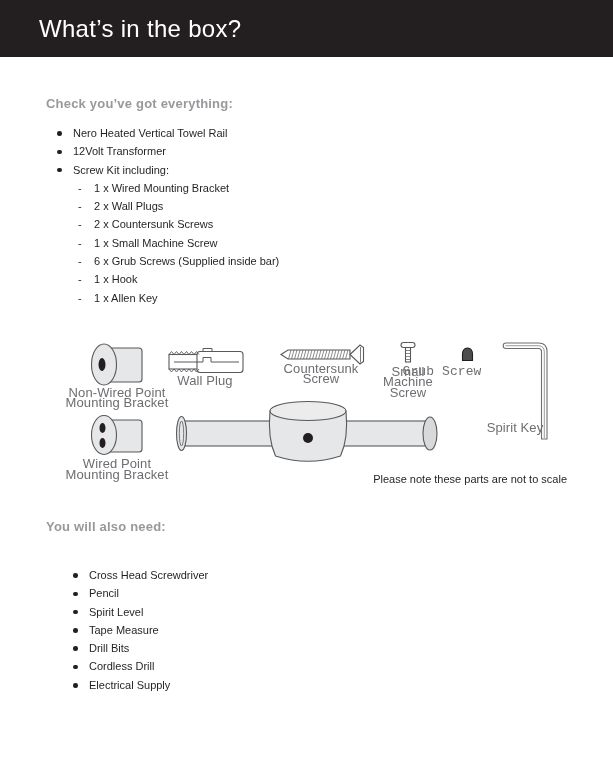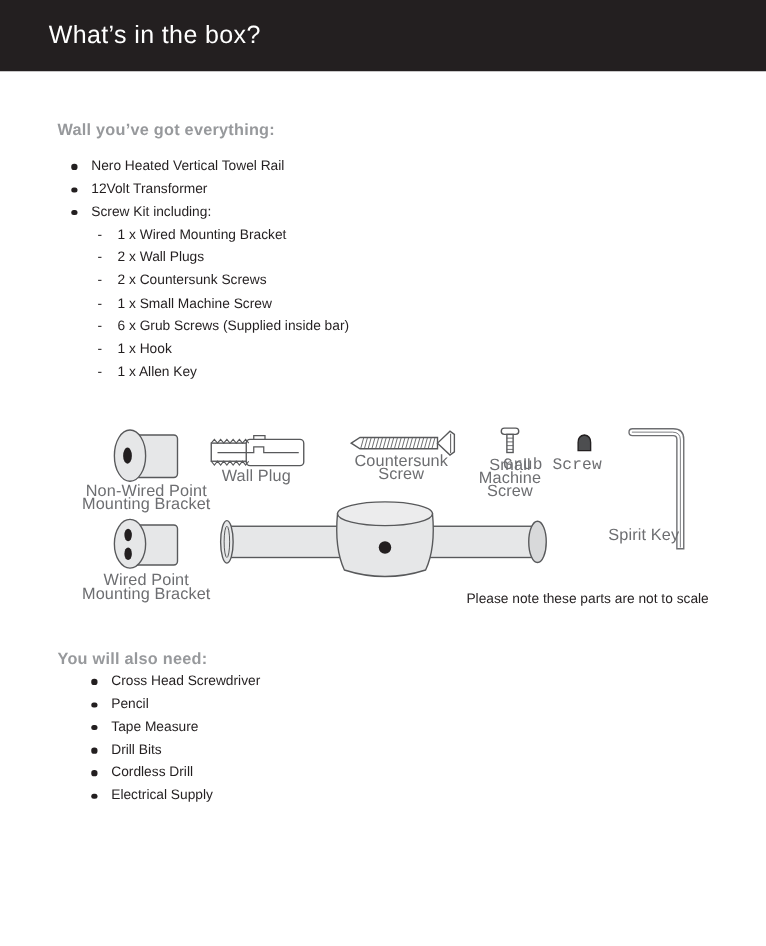--- a/index.html
+++ b/index.html
@@ -7,21 +7,21 @@
     position:relative;width:613px;height:757px;background:#ffffff;
     font-family:"Liberation Sans",sans-serif;overflow:hidden;
     -webkit-font-smoothing:antialiased;
   }
   
   .header{
     position:absolute;top:0;left:0;width:613px;height:57px;
     background:#231f20;display:flex;align-items:center;
   }
   .header-title{
-    color:#ffffff;font-size:20px;letter-spacing:.3px;margin-left:39px;font-weight:400;
+    color:#ffffff;font-size:24px;letter-spacing:.3px;margin-left:39px;font-weight:400;
   }
   
   .section-heading{
     font-size:13px;font-weight:bold;color:#97999c;letter-spacing:.2px;margin:0;
   }
   
   .checklist{position:absolute;left:46px;top:96px;width:430px;}
   ul.plain{list-style:none;margin:0;padding:0;font-size:11px;color:#231f20;}
   ul.bullets{margin-top:13px;}
   .bullets li{position:relative;line-height:18.3px;padding-left:27px;}
@@ -47,35 +47,35 @@
   .lbl-countersunk{left:271px;top:28.5px;width:100px;}
   .lbl-smallmachine{left:368px;top:31.5px;width:80px;}
   .lbl-grub{left:402px;top:31.5px;width:80px;font-family:Liberation Mono, monospace;}
   .lbl-allen{left:485px;top:87.5px;width:60px;}
   .lbl-wired{left:62px;top:124px;width:110px;}
   .scale-note{
     position:absolute;right:46px;top:138px;font-size:11px;color:#231f20;
   }
   
   .also-need{position:absolute;left:46px;top:519px;width:430px;}
-  .also-need ul.bullets{margin-top:2px;}
+  .also-need ul.bullets{margin-top:32px;}
   .also-need .bullets li{padding-left:43px;}
   .also-need .bullets li::before{left:27px;}
 </style>
 </head>
 <body>
 
 <div class="page">
 
   <div class="header">
     <div class="header-title">What’s in the box?</div>
   </div>
 
   <div class="checklist">
-    <h2 class="section-heading">Wall you’ve got everything:</h2>
+    <h2 class="section-heading">Check you’ve got everything:</h2>
     <ul class="plain bullets">
       <li>Nero Heated Vertical Towel Rail</li>
       <li>12Volt Transformer</li>
       <li>Screw Kit including:</li>
     </ul>
     <ul class="plain dashes">
       <li>1 x Wired Mounting Bracket</li>
       <li>2 x Wall Plugs</li>
       <li>2 x Countersunk Screws</li>
       <li>1 x Small Machine Screw</li>
@@ -162,20 +162,21 @@
       <span>Mounting Bracket</span>
     </div>
     <div class="scale-note">Please note these parts are not to scale</div>
   </div>
 
   <div class="also-need">
     <h2 class="section-heading">You will also need:</h2>
     <ul class="plain bullets">
       <li>Cross Head Screwdriver</li>
       <li>Pencil</li>
+      <li>Spirit Level</li>
       <li>Tape Measure</li>
       <li>Drill Bits</li>
       <li>Cordless Drill</li>
       <li>Electrical Supply</li>
     </ul>
   </div>
 
 </div>
 
 </body></html>

